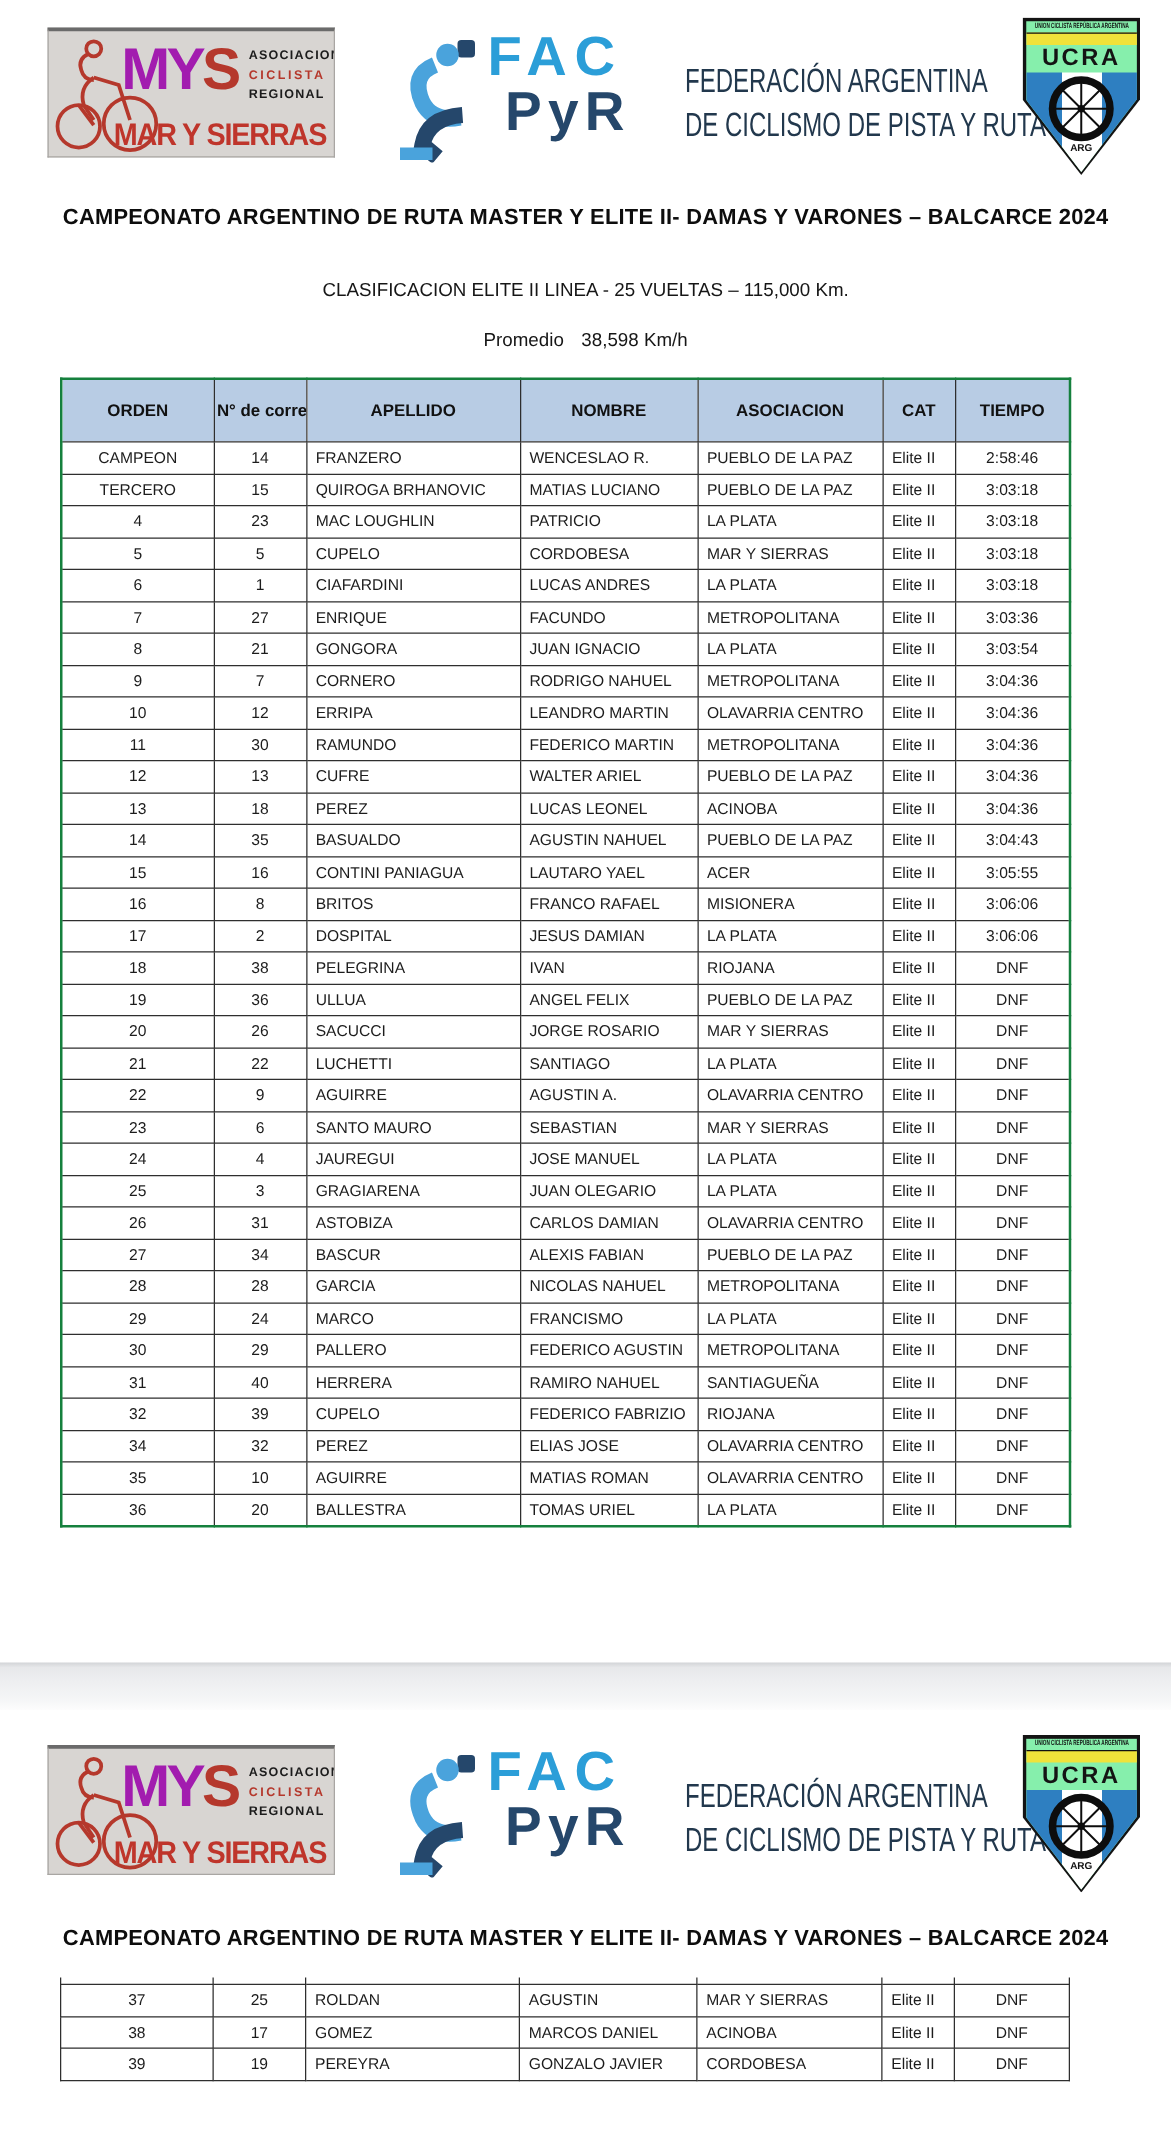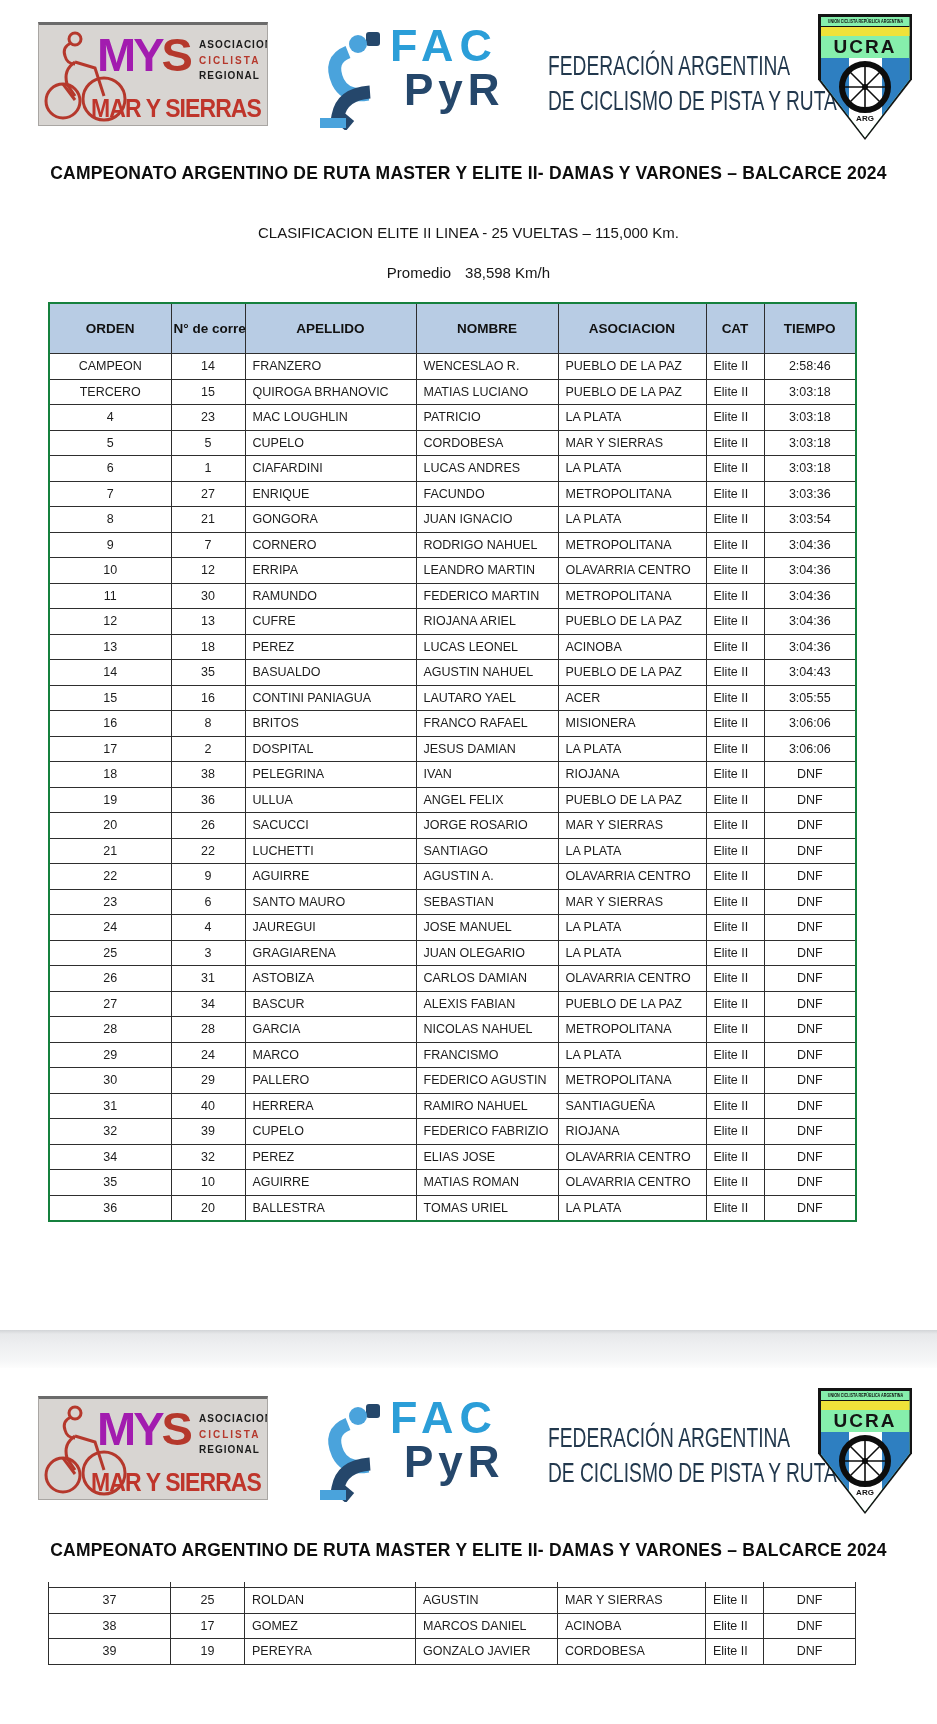--- a/index.html
+++ b/index.html
@@ -284,21 +284,21 @@
         <td class="l">RAMUNDO</td>
         <td class="l">FEDERICO MARTIN</td>
         <td class="l">METROPOLITANA</td>
         <td class="l">Elite II</td>
         <td class="c">3:04:36</td>
       </tr>
       <tr>
         <td class="c">12</td>
         <td class="c">13</td>
         <td class="l">CUFRE</td>
-        <td class="l">RIOJANA ARIEL</td>
+        <td class="l">WALTER ARIEL</td>
         <td class="l">PUEBLO DE LA PAZ</td>
         <td class="l">Elite II</td>
         <td class="c">3:04:36</td>
       </tr>
       <tr>
         <td class="c">13</td>
         <td class="c">18</td>
         <td class="l">PEREZ</td>
         <td class="l">LUCAS LEONEL</td>
         <td class="l">ACINOBA</td>

